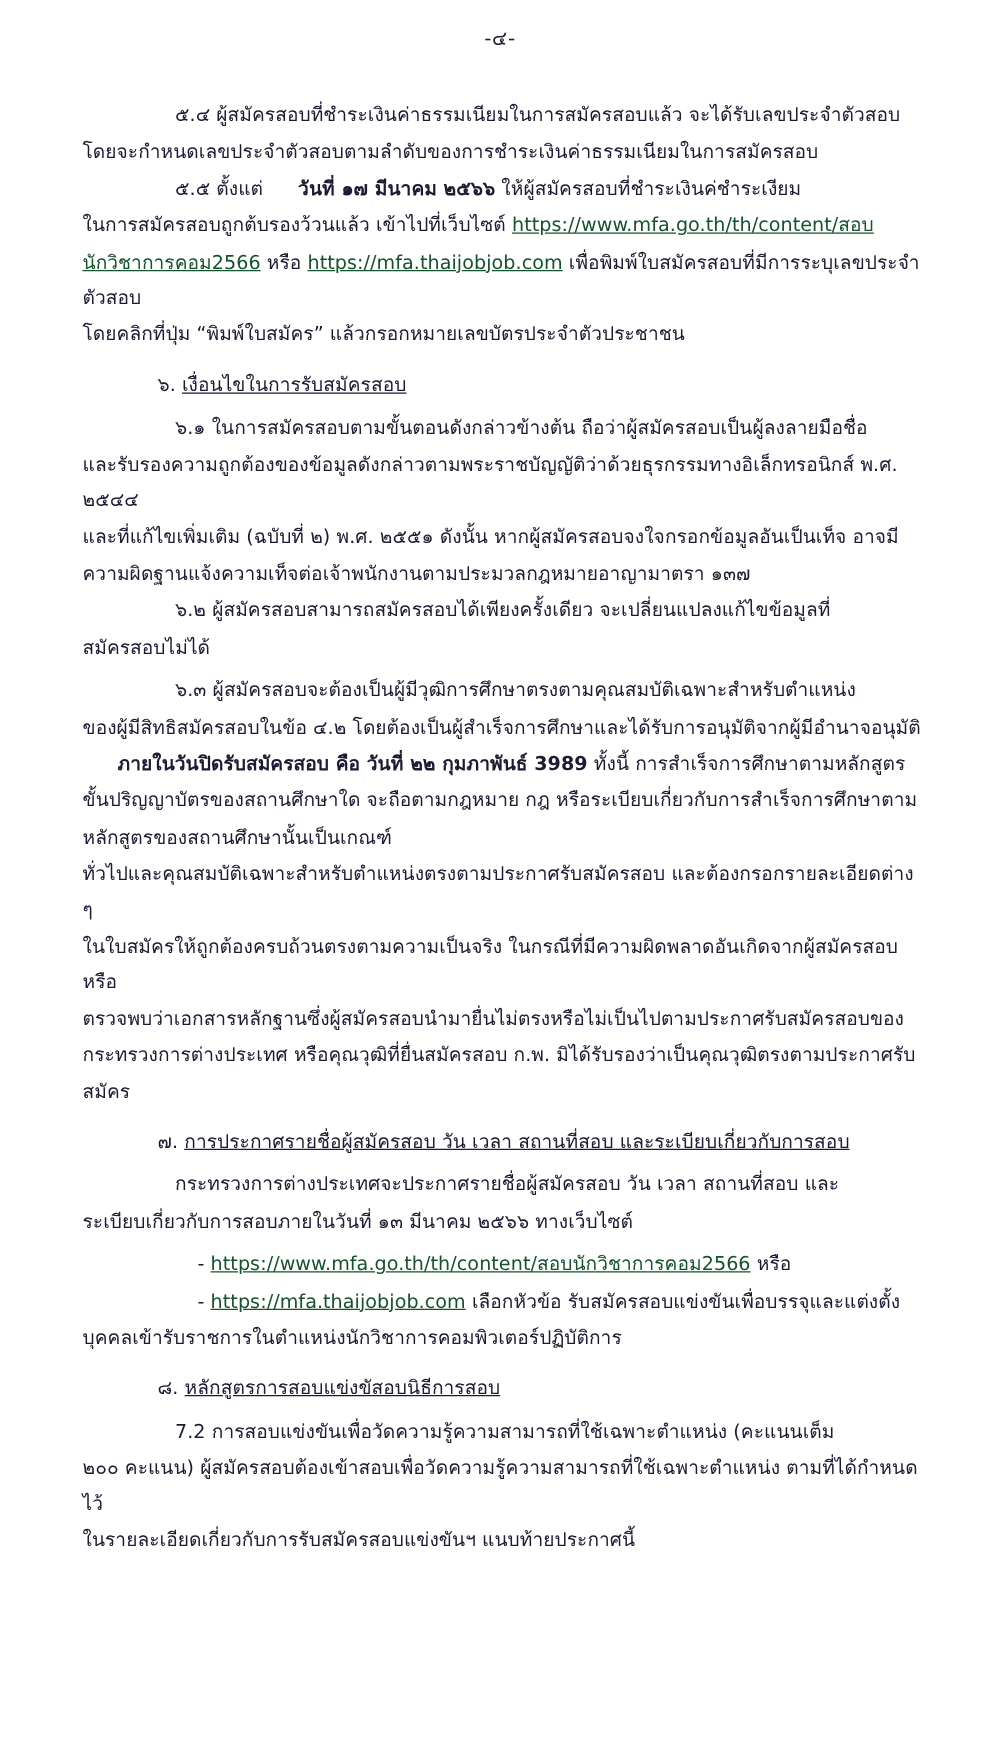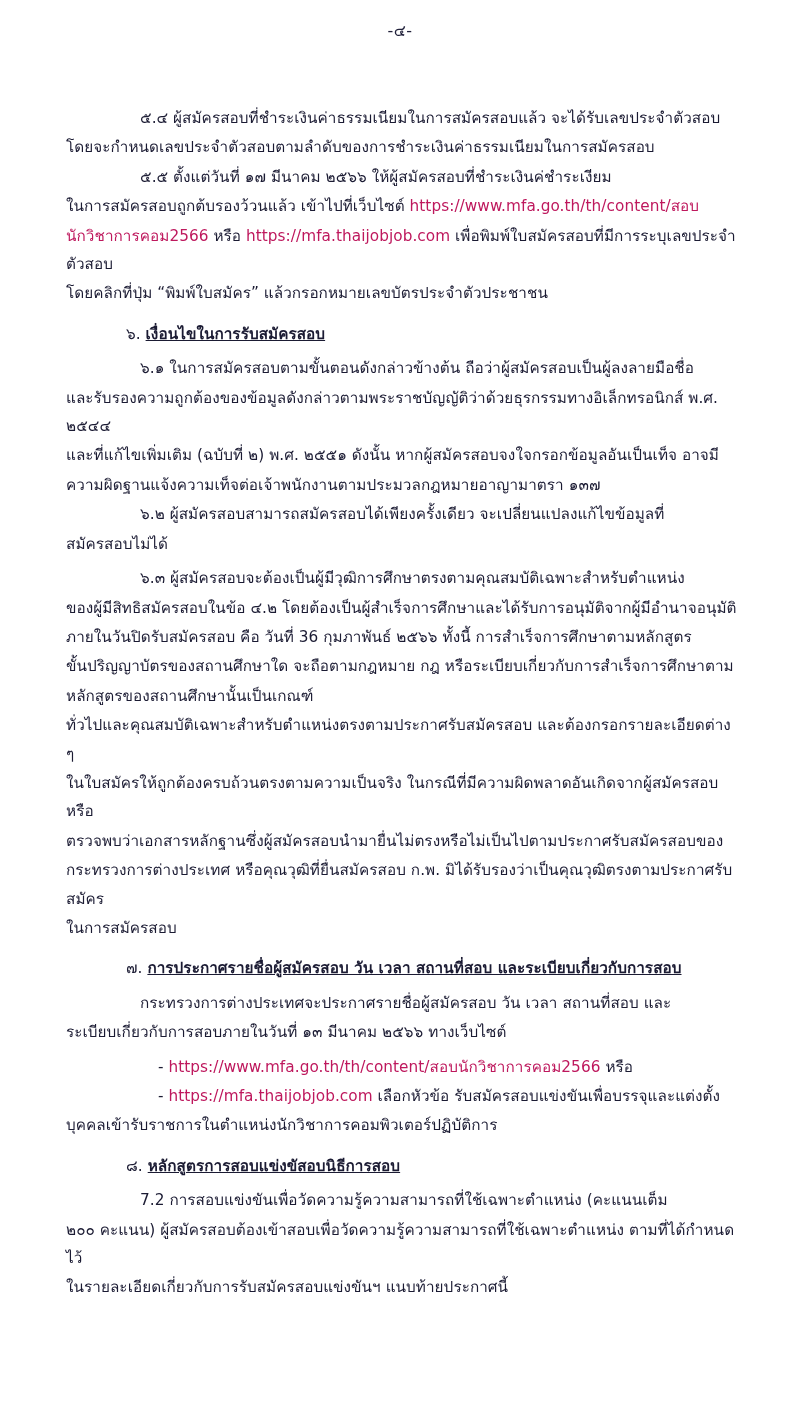--- a/index.html
+++ b/index.html
@@ -27,40 +27,40 @@
     text-align: center;
     font-size: 16px;
     letter-spacing: 0.5px;
     color: #20203a;
   }
   .body-area {
     position: absolute;
     top: 78px;
     left: 66px;
     width: 672px;
-    margin-top: 26px;
   }
   p {
     margin: 0 0 1px 0;
     font-size: 15.3px;
     line-height: 28.4px;
     text-align: left;
     color: #1b1b33;
     letter-spacing: 0.05px;
   }
   .indent-1 { text-indent: 74px; }
   .indent-head { text-indent: 60px; }
   .gap-above { margin-top: 12px; }
   .gap-above-sm { margin-top: 6px; }
-  .bold { font-weight: normal; }
+  .bold { font-weight: bold; padding-left: 28px; }
   .link {
-    color: #be185d;
+    text-decoration: underline;
+    color: #14532d;
   }
   .heading {
-    font-weight: bold;
+    font-weight: normal;
     text-decoration: underline;
   }
   .dash-item {
     text-indent: 92px;
   }
 </style>
 </head>
 <body>
 
 <div class="page">
@@ -74,28 +74,27 @@
       <p class=""><span>โดยคลิกที่ปุ่ม “พิมพ์ใบสมัคร” แล้วกรอกหมายเลขบัตรประจำตัวประชาชน</span></p>
       <p class="indent-head gap-above"><span>๖.  </span><span class="heading">เงื่อนไขในการรับสมัครสอบ</span></p>
       <p class="indent-1 gap-above-sm"><span>๖.๑  ในการสมัครสอบตามขั้นตอนดังกล่าวข้างต้น ถือว่าผู้สมัครสอบเป็นผู้ลงลายมือชื่อ</span></p>
       <p class=""><span>และรับรองความถูกต้องของข้อมูลดังกล่าวตามพระราชบัญญัติว่าด้วยธุรกรรมทางอิเล็กทรอนิกส์ พ.ศ. ๒๕๔๔</span></p>
       <p class=""><span>และที่แก้ไขเพิ่มเติม (ฉบับที่ ๒) พ.ศ. ๒๕๕๑ ดังนั้น หากผู้สมัครสอบจงใจกรอกข้อมูลอันเป็นเท็จ อาจมี</span></p>
       <p class=""><span>ความผิดฐานแจ้งความเท็จต่อเจ้าพนักงานตามประมวลกฎหมายอาญามาตรา ๑๓๗</span></p>
       <p class="indent-1"><span>๖.๒  ผู้สมัครสอบสามารถสมัครสอบได้เพียงครั้งเดียว จะเปลี่ยนแปลงแก้ไขข้อมูลที่</span></p>
       <p class=""><span>สมัครสอบไม่ได้</span></p>
       <p class="indent-1 gap-above-sm"><span>๖.๓  ผู้สมัครสอบจะต้องเป็นผู้มีวุฒิการศึกษาตรงตามคุณสมบัติเฉพาะสำหรับตำแหน่ง</span></p>
       <p class=""><span>ของผู้มีสิทธิสมัครสอบในข้อ ๔.๒ โดยต้องเป็นผู้สำเร็จการศึกษาและได้รับการอนุมัติจากผู้มีอำนาจอนุมัติ</span></p>
-      <p class=""><span class="bold">ภายในวันปิดรับสมัครสอบ คือ วันที่ 36 กุมภาพันธ์ ๒๕๖๖</span><span> ทั้งนี้ การสำเร็จการศึกษาตามหลักสูตร</span></p>
+      <p class=""><span class="bold">ภายในวันปิดรับสมัครสอบ คือ วันที่ ๒๒ กุมภาพันธ์ 3989</span><span> ทั้งนี้ การสำเร็จการศึกษาตามหลักสูตร</span></p>
       <p class=""><span>ขั้นปริญญาบัตรของสถานศึกษาใด จะถือตามกฎหมาย กฎ หรือระเบียบเกี่ยวกับการสำเร็จการศึกษาตาม</span></p>
       <p class=""><span>หลักสูตรของสถานศึกษานั้นเป็นเกณฑ์</span></p>
       <p class=""><span>ทั่วไปและคุณสมบัติเฉพาะสำหรับตำแหน่งตรงตามประกาศรับสมัครสอบ และต้องกรอกรายละเอียดต่าง ๆ</span></p>
       <p class=""><span>ในใบสมัครให้ถูกต้องครบถ้วนตรงตามความเป็นจริง ในกรณีที่มีความผิดพลาดอันเกิดจากผู้สมัครสอบ หรือ</span></p>
       <p class=""><span>ตรวจพบว่าเอกสารหลักฐานซึ่งผู้สมัครสอบนำมายื่นไม่ตรงหรือไม่เป็นไปตามประกาศรับสมัครสอบของ</span></p>
       <p class=""><span>กระทรวงการต่างประเทศ หรือคุณวุฒิที่ยื่นสมัครสอบ ก.พ. มิได้รับรองว่าเป็นคุณวุฒิตรงตามประกาศรับสมัคร</span></p>
-      <p class=""><span>ในการสมัครสอบ</span></p>
       <p class="indent-head gap-above"><span>๗.  </span><span class="heading">การประกาศรายชื่อผู้สมัครสอบ วัน เวลา สถานที่สอบ และระเบียบเกี่ยวกับการสอบ</span></p>
       <p class="indent-1 gap-above-sm"><span>กระทรวงการต่างประเทศจะประกาศรายชื่อผู้สมัครสอบ วัน เวลา สถานที่สอบ และ</span></p>
       <p class=""><span>ระเบียบเกี่ยวกับการสอบภายในวันที่ ๑๓ มีนาคม ๒๕๖๖ ทางเว็บไซต์</span></p>
       <p class="dash-item gap-above-sm"><span>- </span><span class="link">https://www.mfa.go.th/th/content/สอบนักวิชาการคอม2566</span><span> หรือ</span></p>
       <p class="dash-item"><span>- </span><span class="link">https://mfa.thaijobjob.com</span><span> เลือกหัวข้อ รับสมัครสอบแข่งขันเพื่อบรรจุและแต่งตั้ง</span></p>
       <p class=""><span>บุคคลเข้ารับราชการในตำแหน่งนักวิชาการคอมพิวเตอร์ปฏิบัติการ</span></p>
       <p class="indent-head gap-above"><span>๘.  </span><span class="heading">หลักสูตรการสอบแข่งขัสอบนิธีการสอบ</span></p>
       <p class="indent-1 gap-above-sm"><span>7.2  การสอบแข่งขันเพื่อวัดความรู้ความสามารถที่ใช้เฉพาะตำแหน่ง (คะแนนเต็ม</span></p>
       <p class=""><span>๒๐๐ คะแนน) ผู้สมัครสอบต้องเข้าสอบเพื่อวัดความรู้ความสามารถที่ใช้เฉพาะตำแหน่ง ตามที่ได้กำหนดไว้</span></p>
       <p class=""><span>ในรายละเอียดเกี่ยวกับการรับสมัครสอบแข่งขันฯ แนบท้ายประกาศนี้</span></p>

